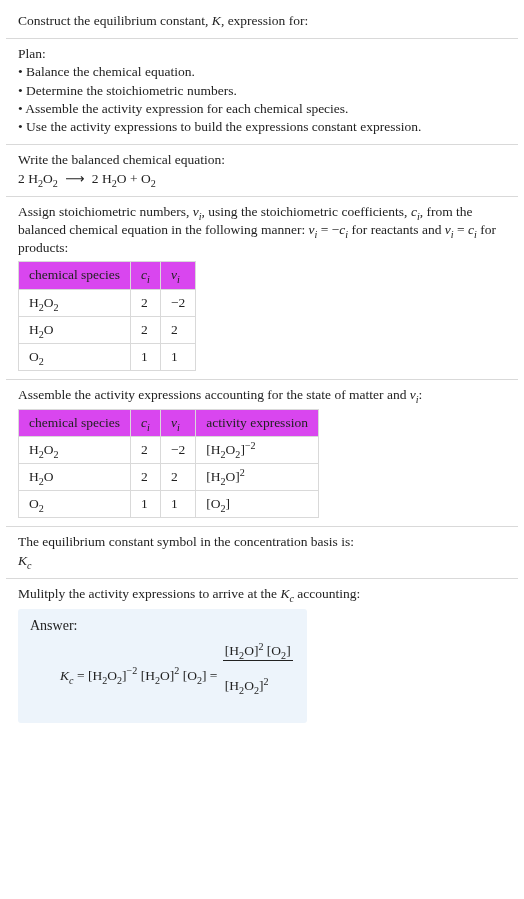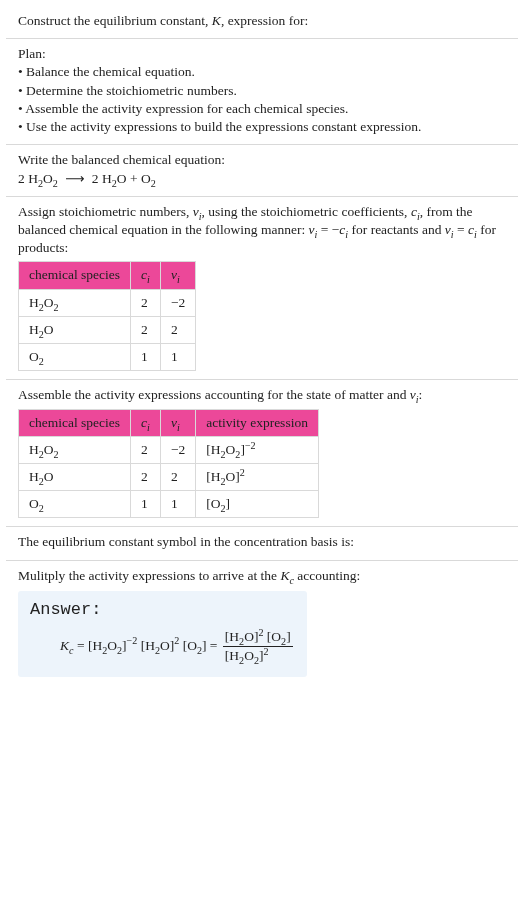--- a/index.html
+++ b/index.html
@@ -30,41 +30,40 @@
     border-collapse: collapse;
     margin-top: 4px;
   }
   table.data th, table.data td {
     border: 1px solid #d9d9d9;
     padding: 4px 10px;
     font-weight: normal;
     text-align: left;
     white-space: nowrap;
   }
-  table.data th { background: #ec4899; }
+  table.data th { background: #d946ef; }
   .answer-box {
     background: #edf4fb;
     border-radius: 3px;
     padding: 8px 12px 12px 12px;
     display: inline-block;
     margin-top: 6px;
   }
   .answer-label {
-    font-size: 17px;
+    font-size: 14px;
     margin-bottom: 6px;
-    font-family: Liberation Mono, monospace;
   }
   .frac {
     display: inline-block;
     vertical-align: middle;
     text-align: left;
     padding: 0 2px;
   }
   .frac .num { display: block; padding: 0 2px; }
-  .frac .den { display: block; border-top: 1px solid #222; padding: 0 2px; }
+  .frac .den { display: block; border-top: 1px solid #222; padding: 16px 2px; }
   .kc { font-style: italic; }
   .eqline { white-space: nowrap; }
 </style>
 </head>
 <body>
 
 <div class="section">
   <div>
     <span>Construct the equilibrium constant, </span><span class="italic">K</span><span>, expression for:</span>
   </div>
@@ -151,20 +150,21 @@
       <td>1</td>
       <td>[O<sub>2</sub>]</td>
     </tr>
   </tbody>
     </table>
 </div>
 <hr class="sep">
 
 <div class="section">
   <div>The equilibrium constant symbol in the concentration basis is:</div>
+  <div><span class="kc"><span>K</span><sub>c</sub></span></div>
 </div>
 <hr class="sep">
 
 <div class="section">
   <div>
     <span>Mulitply the activity expressions to arrive at the </span><span class="kc"><span>K</span><sub>c</sub></span><span> accounting:</span>
   </div>
 
   <div class="answer-box">
     <div class="answer-label">Answer:</div>

